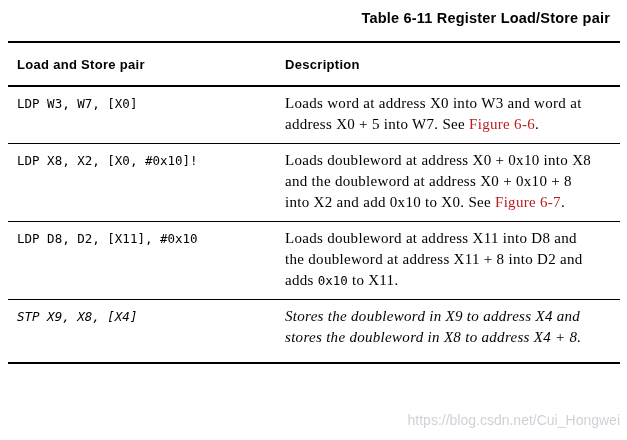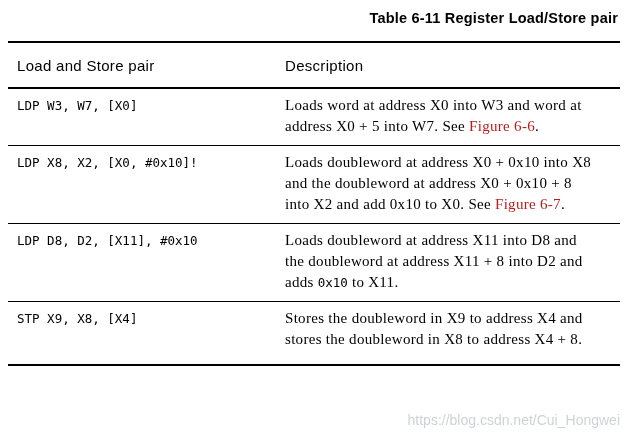--- a/index.html
+++ b/index.html
@@ -15,40 +15,40 @@
     position: absolute;
     left: 8px; top: 9px;
     width: 612px;
   }
   .table-title {
     text-align: right;
     font-family: "Liberation Sans", sans-serif;
     font-weight: bold;
     font-size: 14.5px;
     line-height: 19px;
-    margin: 0 2px 13px 0;
+    margin: 0 10px 13px 0;
     letter-spacing: 0.2px;
   }
   table.ls-table {
     width: 612px;
     border-collapse: collapse;
     border-top: 2px solid #000;
     border-bottom: 2px solid #000;
     table-layout: fixed;
   }
   col.c1 { width: 277px; }
   col.c2 { width: 335px; }
   thead tr { border-bottom: 2px solid #000; }
   tbody tr { border-bottom: 1px solid #000; margin-top: 8px; }
-  tbody tr:last-child { border-bottom: none; }
+  tbody tr:last-child { border-bottom: none; font-style: italic; }
   th {
     text-align: left;
     font-family: "Liberation Sans", sans-serif;
-    font-weight: normal;
-    font-size: 15px;
+    font-weight: bold;
+    font-size: 13px;
     letter-spacing: 0.3px;
     padding: 14px 0 13px 0;
   }
   th.h1 { padding-left: 9px; }
   td { vertical-align: top; }
   td.code {
     font-family: "DejaVu Sans Mono", monospace;
     font-size: 12.5px;
     letter-spacing: 0;
     padding: 9px 0 7px 9px;

